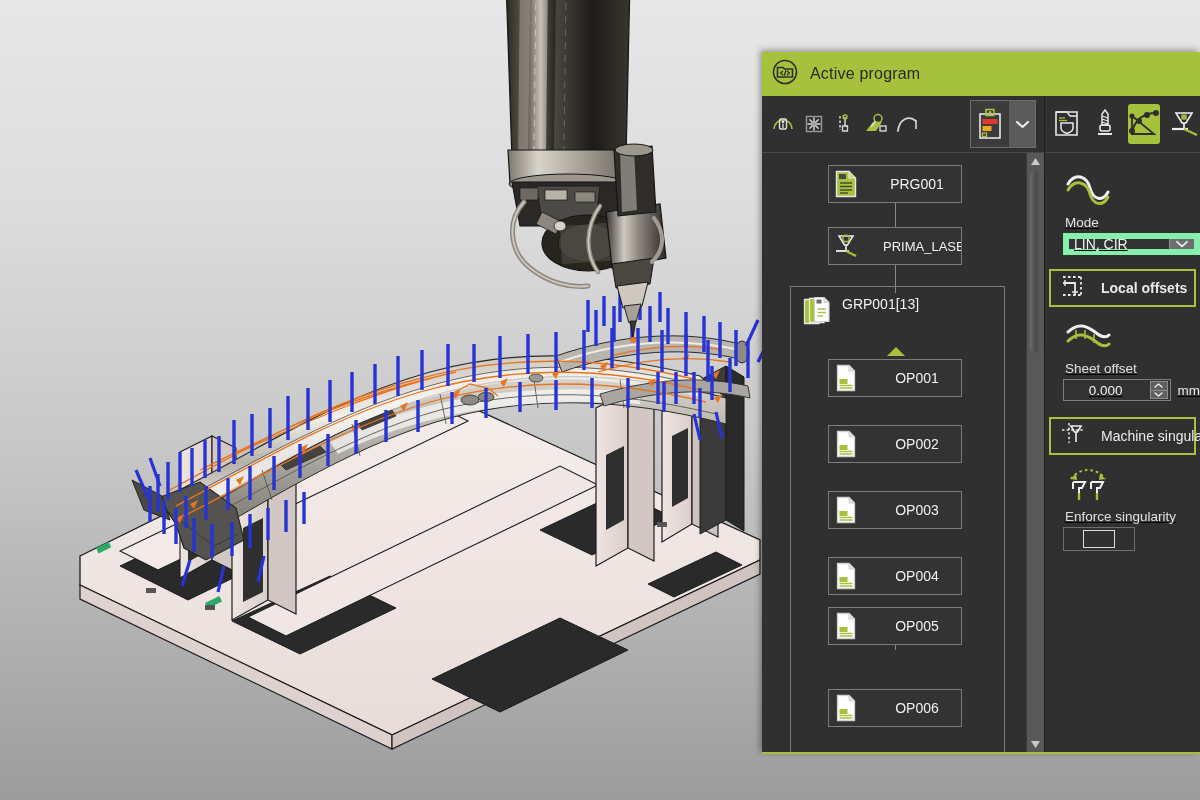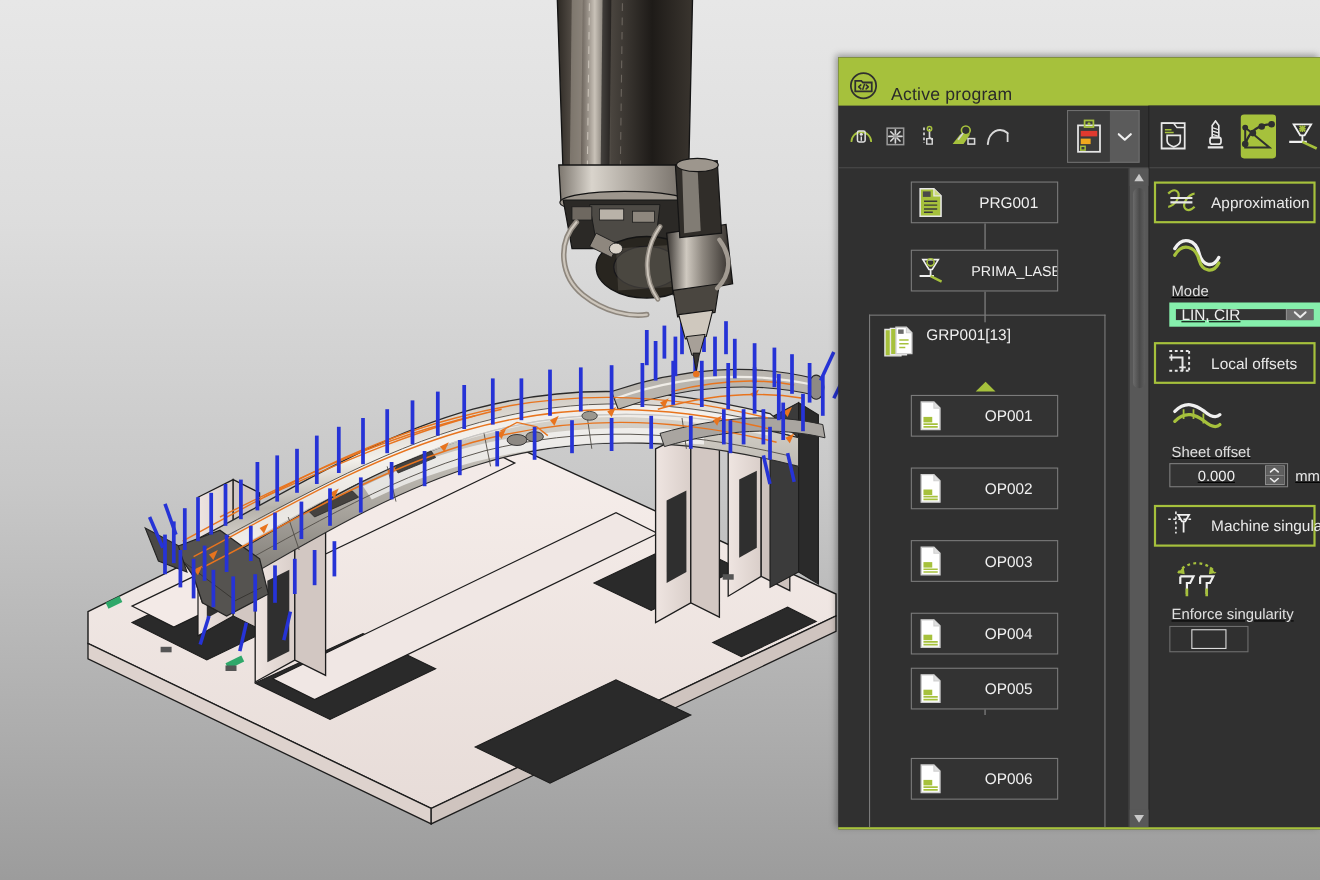--- a/index.html
+++ b/index.html
@@ -27,21 +27,21 @@
     border-bottom: 2px solid #a6c13c;
     box-shadow: -2px -2px 6px rgba(0,0,0,.35);
     overflow: hidden;
     display: flex; flex-direction: column;
   }
 
   
   #panel-header {
     height: 44px; flex: 0 0 44px;
     background: #a6c13c;
-    display: flex; align-items: flex-end;
+    display: flex; align-items: center;
     padding-left: 10px;
     gap: 12px;
   }
   #panel-header .title {
     font-size: 16px; color: #2a2a2a;
     letter-spacing: .2px;
   }
 
   
   #panel-body { flex: 1 1 auto; display: flex; min-height: 0; }
@@ -891,31 +891,20 @@
               </g>
               <line x1="14" y1="14" x2="14" y2="20" stroke="#f0f0f0" stroke-width="1.7"></line>
               <line x1="2" y1="20" x2="18" y2="20" stroke="#f0f0f0" stroke-width="2.2"></line>
               <path d="M14 20 L27 26" stroke="#a6c13c" stroke-width="2.4"></path>
             </svg>
           </div>
         </div>
 
         <div id="props-list">
 
-          <div class="sect-head">
-            <span>
-              <svg width="30" height="26" viewBox="0 0 30 26">
-                <path d="M3 7 C 9 1, 14 5, 12 11 C 10 17, 4 19, 3 19" fill="none" stroke="#a6c13c" stroke-width="2"></path>
-                <path d="M27 19 C 21 25, 16 21, 18 15 C 20 9, 26 7, 27 7" fill="none" stroke="#a6c13c" stroke-width="2"></path>
-                <line x1="5" y1="11" x2="25" y2="11" stroke="#e8e8e8" stroke-width="2"></line>
-                <line x1="5" y1="15" x2="25" y2="15" stroke="#e8e8e8" stroke-width="2"></line>
-              </svg>
-            </span>
-            <span class="shlabel">Approximation</span>
-          </div>
 
           <div class="field">
             <div class="fico">
               <svg width="46" height="34" viewBox="0 0 46 34">
                 <path d="M3 10 C 10 -2, 22 2, 25 14 C 28 26, 38 28, 43 18" fill="none" stroke="#f0f0f0" stroke-width="3" stroke-linecap="round"></path>
                 <path d="M3 16 C 10 4, 22 8, 25 20 C 28 31, 38 33, 43 23" fill="none" stroke="#a6c13c" stroke-width="3" stroke-linecap="round"></path>
               </svg>
             </div>
             <div class="flabel">Mode</div>
             <div class="row">
@@ -923,21 +912,21 @@
                 <span class="cval">LIN, CIR</span>
                 <span class="cbtn">
                   <svg width="12" height="8" viewBox="0 0 12 8">
                     <path d="M1 1.8 L6 6.4 L11 1.8" fill="none" stroke="#ededed" stroke-width="1.8" stroke-linecap="round" stroke-linejoin="round"></path>
                   </svg>
                 </span>
               </div>
             </div>
           </div>
 
-          <div class="sect-head" style="margin-top:12px;">
+          <div class="sect-head" style="margin-top:12px;font-weight:bold;">
             <span>
               <svg width="30" height="26" viewBox="0 0 30 26">
                 <path d="M4 4 L22 4" stroke="#e8e8e8" stroke-width="1.8" stroke-dasharray="2.6 2.4"></path>
                 <path d="M22 4 L22 22" stroke="#e8e8e8" stroke-width="1.8" stroke-dasharray="2.6 2.4"></path>
                 <path d="M4 22 L22 22" stroke="#e8e8e8" stroke-width="1.8" stroke-dasharray="2.6 2.4"></path>
                 <path d="M4 10 L16 10 L16 22" fill="none" stroke="#e8e8e8" stroke-width="1.8"></path>
                 <line x1="6" y1="7" x2="6" y2="13" stroke="#e8e8e8" stroke-width="1.5"></line>
                 <line x1="13" y1="19" x2="19" y2="19" stroke="#e8e8e8" stroke-width="1.5"></line>
               </svg>
             </span>

